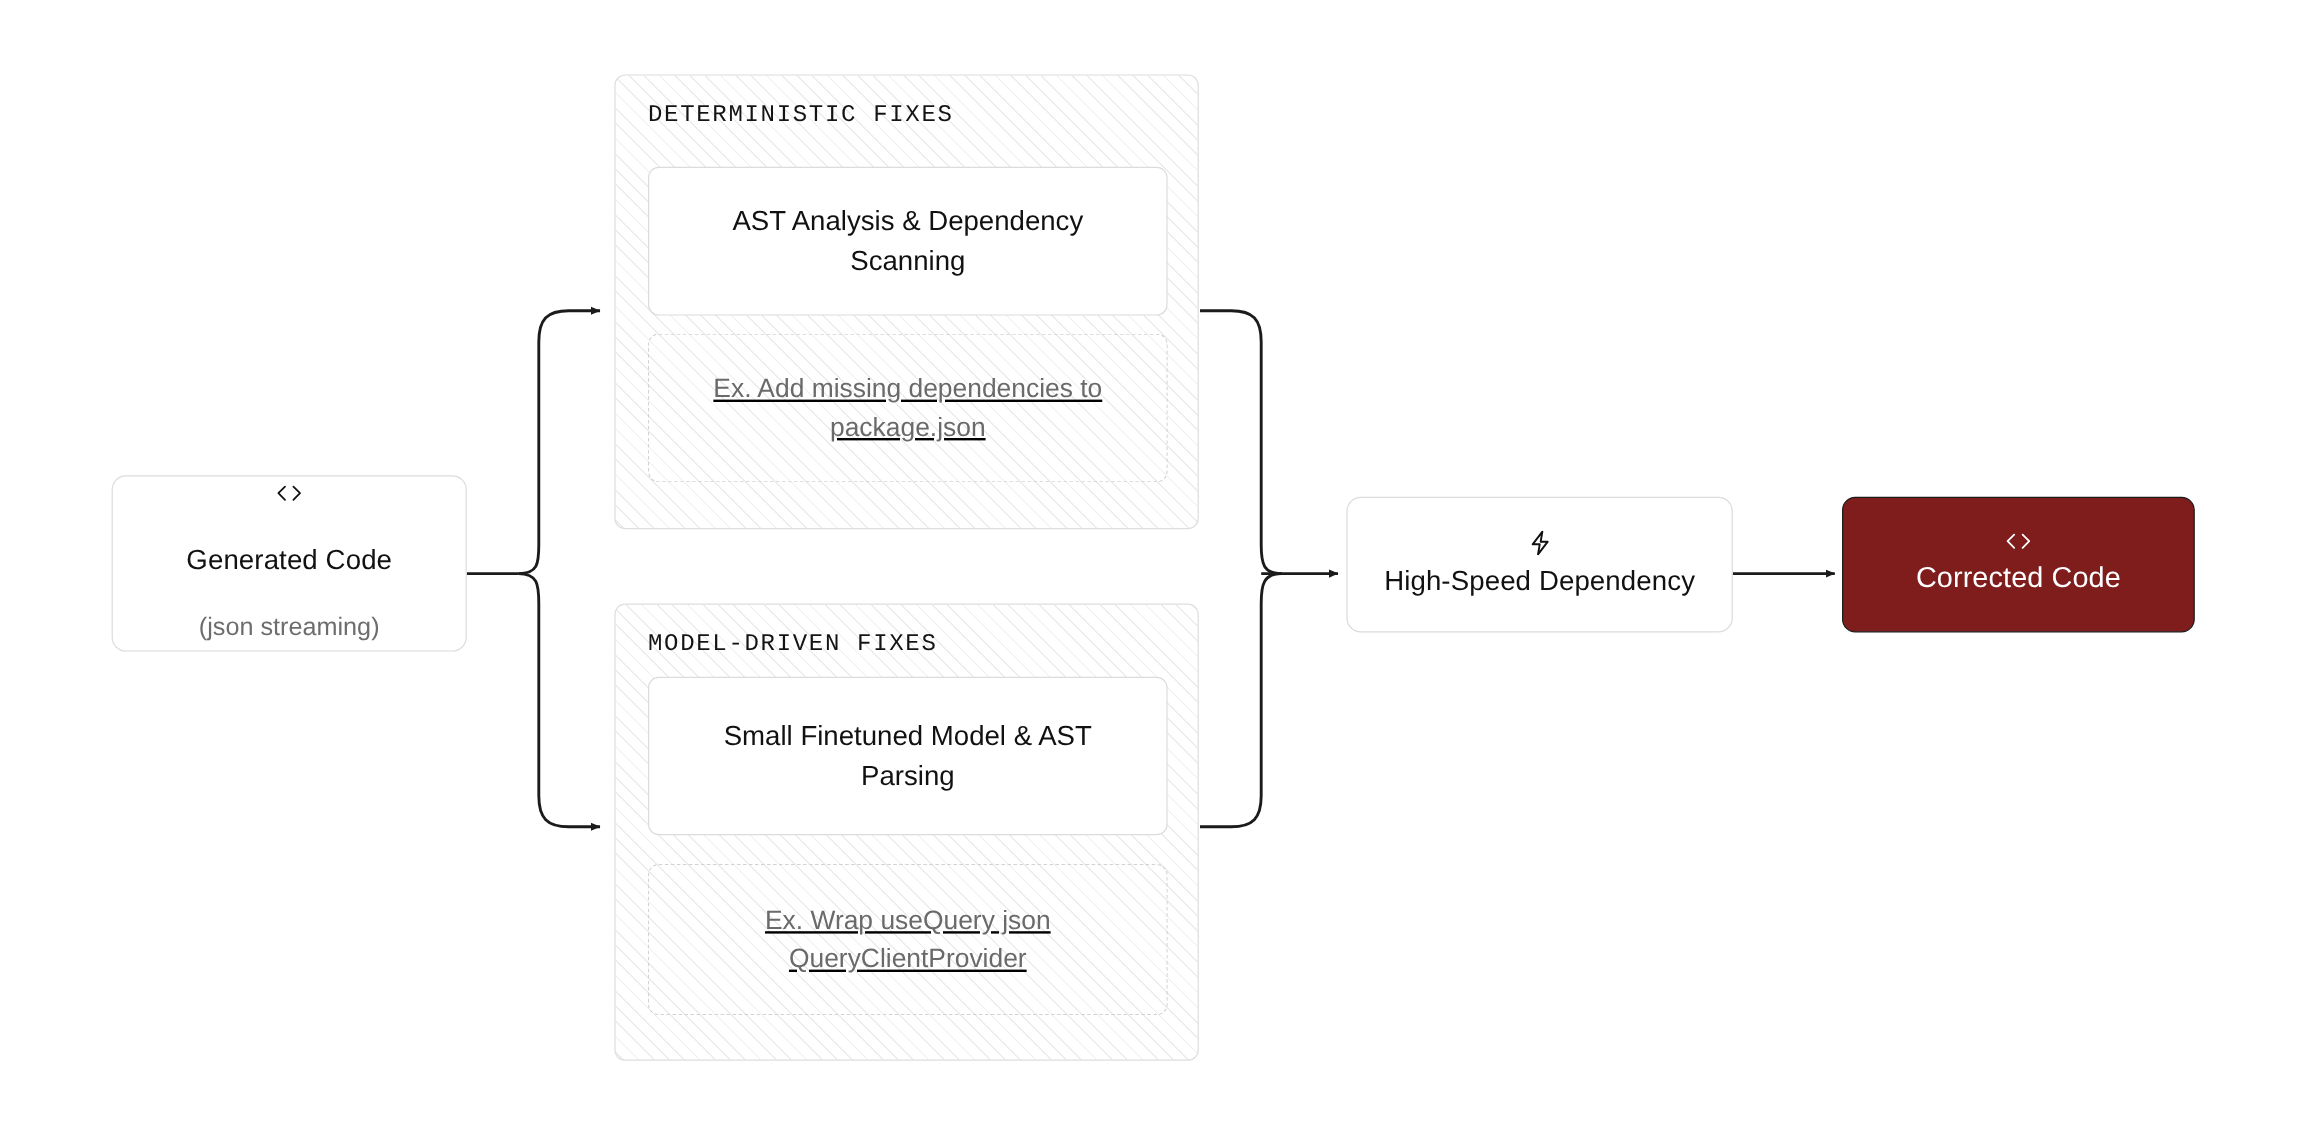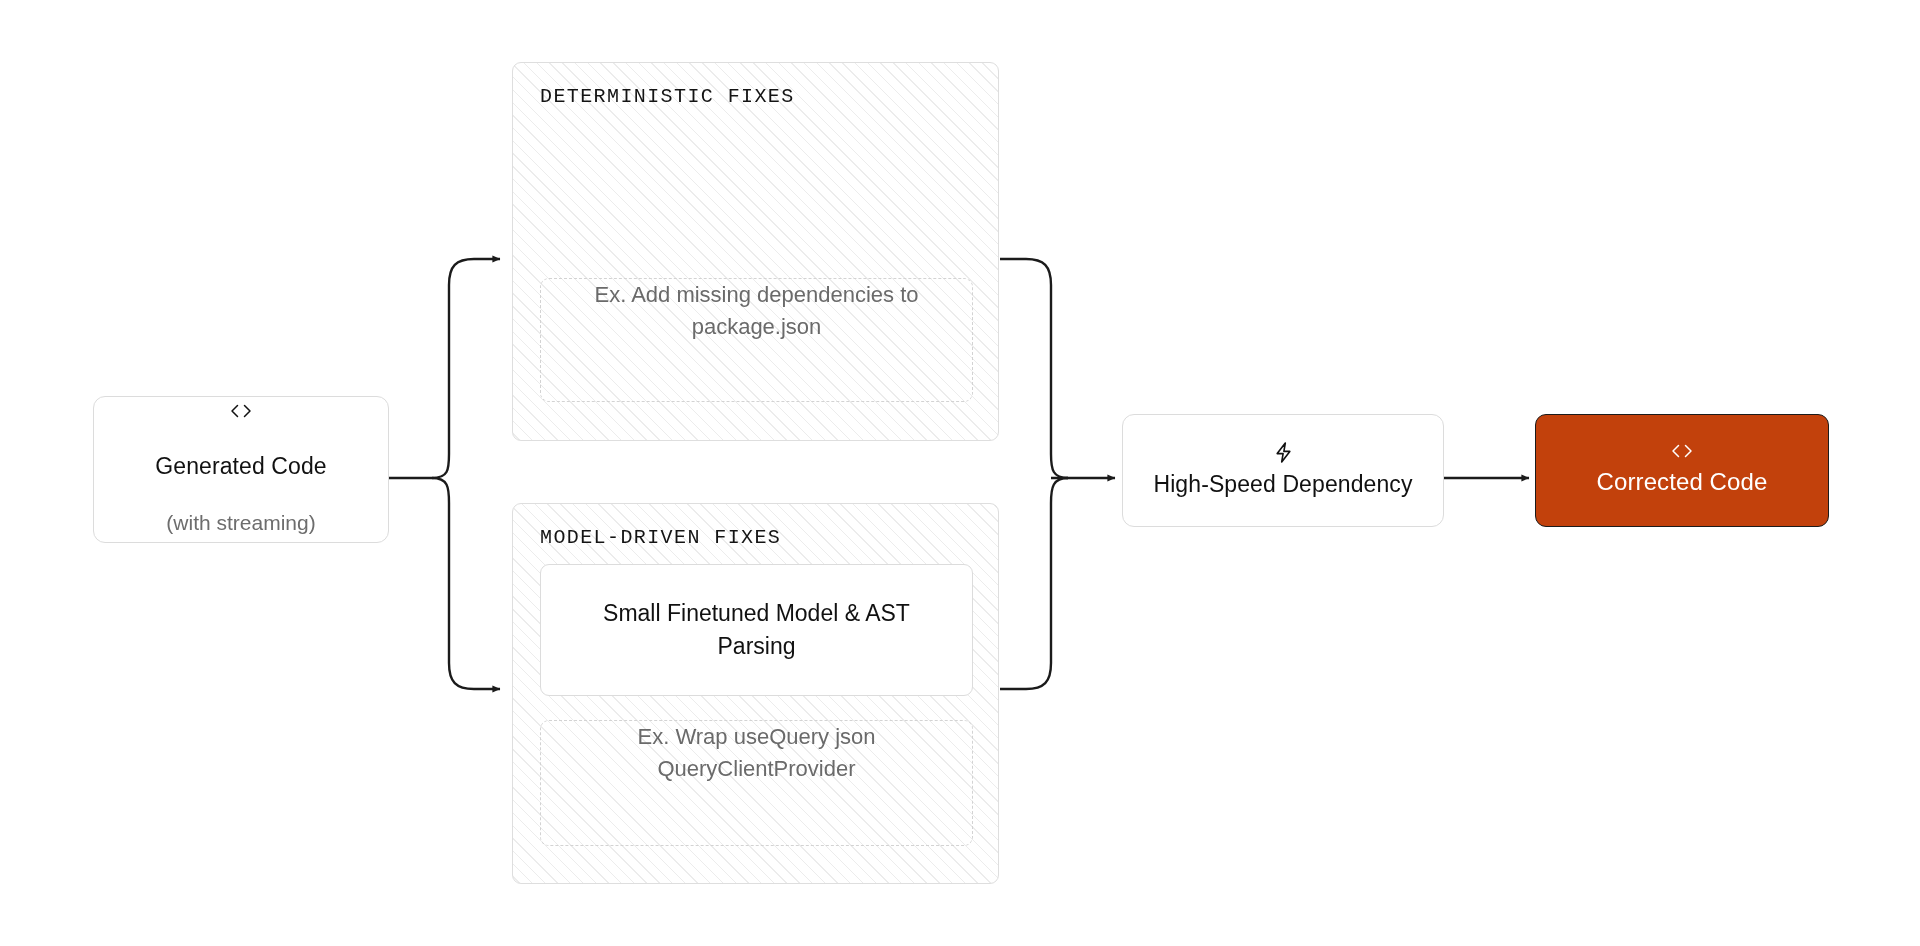--- a/index.html
+++ b/index.html
@@ -78,21 +78,21 @@
     height: 113px;
   }
   #node-highspeed .node-icon { margin-bottom: 7px; }
 
   
   #node-corrected {
     left: 1535px;
     top: 414px;
     width: 294px;
     height: 113px;
-    background: #c2410c;
+    background: #7f1d1d;
     border: 1px solid #1b1b1b;
     border-radius: 11px;
   }
   #node-corrected .node-title { color: #ffffff; font-size: 24px; }
   #node-corrected .node-icon { color: #ffffff; margin-bottom: 8px; }
 
   
   .panel {
     position: absolute;
     left: 512px;
@@ -151,23 +151,25 @@
 
   
   .panel-example {
     position: absolute;
     left: 27px;
     width: 433px;
     border: 1px dashed #d3d3d3;
     border-radius: 9px;
     background: transparent;
     display: flex;
+    align-items: center;
     justify-content: center;
     text-align: center;
     padding: 0 26px;
+    text-decoration: underline;
   }
   .panel-example-text {
     font-size: 22px;
     color: #6a6a6a;
     line-height: 1.45;
   }
 
   #panel-deterministic .panel-example { top: 215px; height: 124px; }
   #panel-model-driven  .panel-example { top: 216px; height: 126px; }
 
@@ -201,25 +203,28 @@
   </svg>
 
   <div class="node" id="node-generated">
     <span class="node-icon">
       <svg class="icon-svg" width="26" height="16" viewBox="0 0 26 16" fill="none" stroke="#111111" stroke-width="1.5" stroke-linecap="round" stroke-linejoin="round">
         <path d="M9.5 2.5 L4 8 L9.5 13.5"></path>
         <path d="M16.5 2.5 L22 8 L16.5 13.5"></path>
       </svg>
     </span>
     <div class="node-title">Generated Code</div>
-    <div class="node-sub">(with streaming)</div>
+    <div class="node-sub">(json streaming)</div>
   </div>
 
   <div class="panel" id="panel-deterministic">
     <div class="panel-label">DETERMINISTIC FIXES</div>
+    <div class="panel-card">
+      <span class="panel-card-text">AST Analysis &amp; Dependency Scanning</span>
+    </div>
     <div class="panel-example">
       <span class="panel-example-text">Ex. Add missing dependencies to package.json</span>
     </div>
   </div>
 
   <div class="panel" id="panel-model-driven">
     <div class="panel-label">MODEL-DRIVEN FIXES</div>
     <div class="panel-card">
       <span class="panel-card-text">Small Finetuned Model &amp; AST Parsing</span>
     </div>

